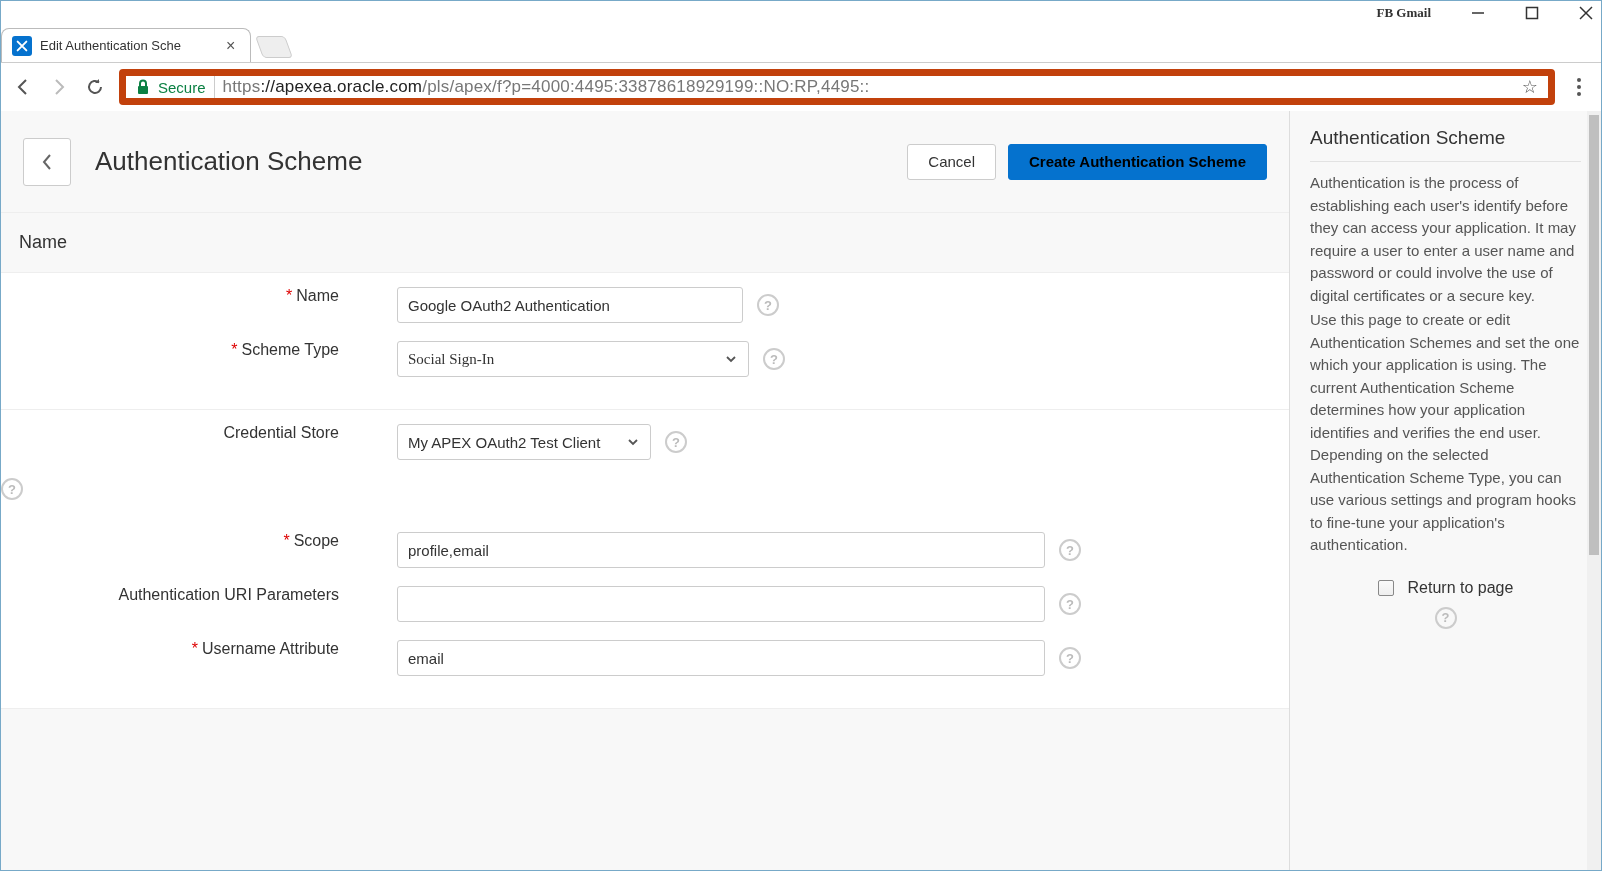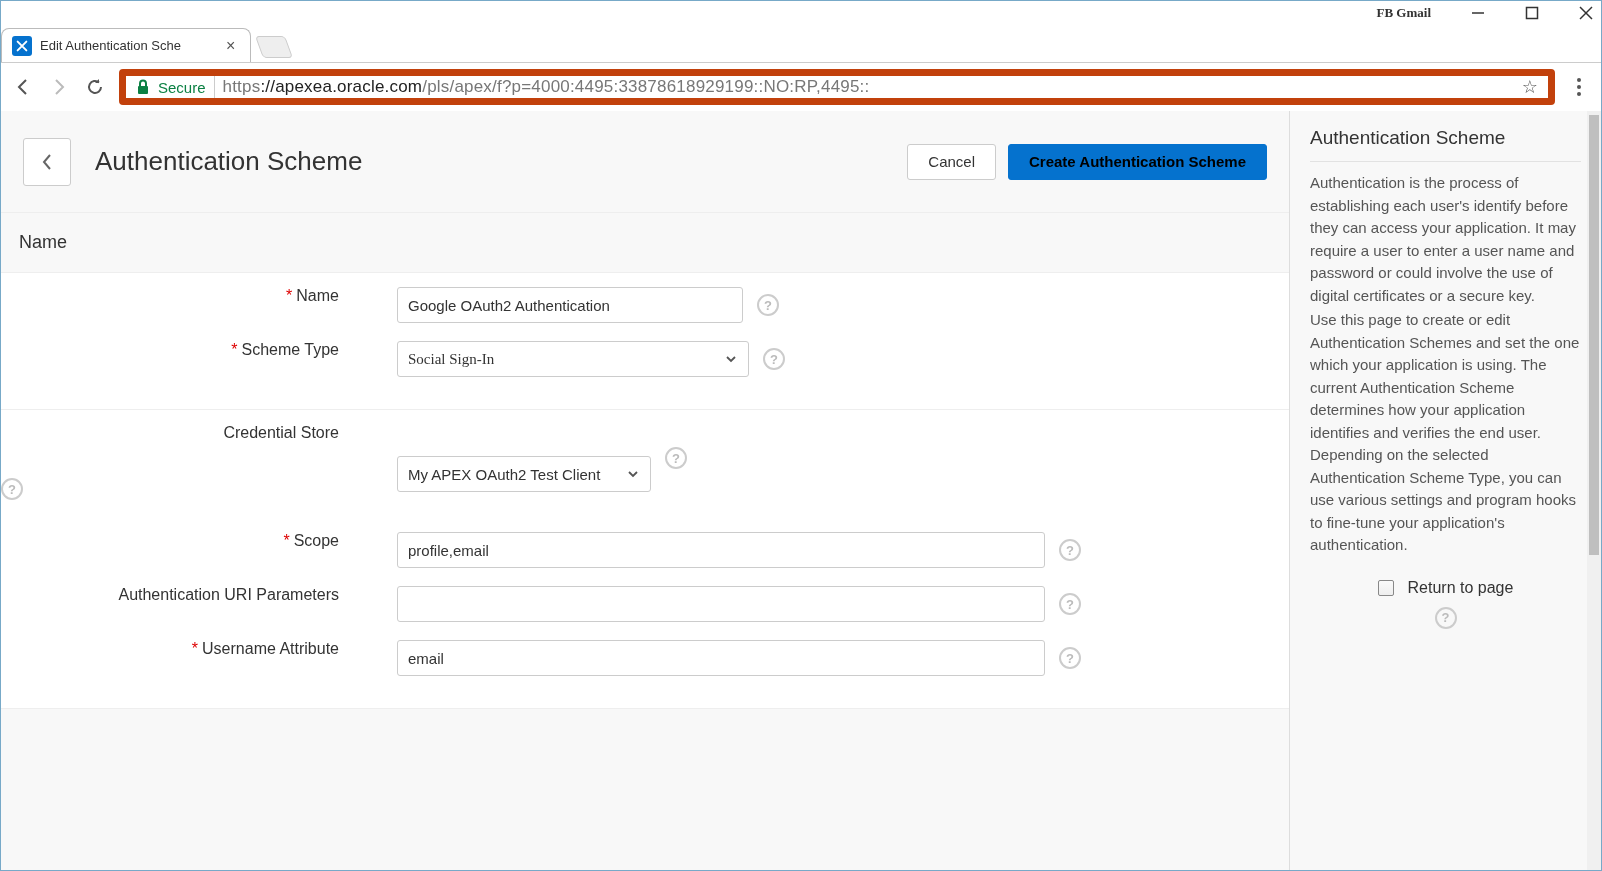--- a/index.html
+++ b/index.html
@@ -54,21 +54,21 @@
   .section-body { background: #fff; padding: 14px 0; border-bottom: 1px solid #eee; }
   .frow { display: flex; align-items: flex-start; height: 54px; gap: 44px; }
   .flabel { width: 352px; text-align: right; padding-right: 14px; font-size: 16px; color: #333; }
   .req { color: #d00; margin-right: 4px; }
   .fctrl { display: flex; align-items: center; gap: 14px; }
   .tinput { height: 36px; border: 1px solid #ccc; border-radius: 3px; padding: 0 10px; font-size: 15px; color: #333; background: #fff; }
   .tinput.w1 { width: 346px; }
   .tinput.w2 { width: 648px; }
   .sel { height: 36px; border: 1px solid #ccc; border-radius: 3px; background: #fff; display: flex; align-items: center; justify-content: space-between; padding: 0 10px; font-size: 15px; }
   .sel.w1 { width: 352px; font-family: Liberation Serif, serif; }
-  .sel.w2 { width: 254px; margin-top: 32px; }
+  .sel.w2 { width: 254px; }
   .chev { width: 14px; height: 14px; }
   .help { width: 22px; height: 22px; border: 2px solid #ccc; border-radius: 50%; display: flex; align-items: center; justify-content: center; color: #bbb; font-size: 13px; font-weight: bold; }
   
   
   .sidetitle { font-size: 19px; color: #333; margin-bottom: 10px; padding-bottom: 12px; border-bottom: 1px solid #e2e2e2; }
   .sidep { font-size: 15px; color: #555; line-height: 1.5; margin-bottom: 2px; }
   .siderow { margin-top: 22px; display: flex; align-items: center; justify-content: center; gap: 14px; font-size: 16px; color: #333; }
   .cbox { width: 16px; height: 16px; border: 1px solid #888; border-radius: 2px; background: linear-gradient(#fafafa,#eee); }
   .sidehelp { margin-top: 10px; display: flex; justify-content: center; }
   

